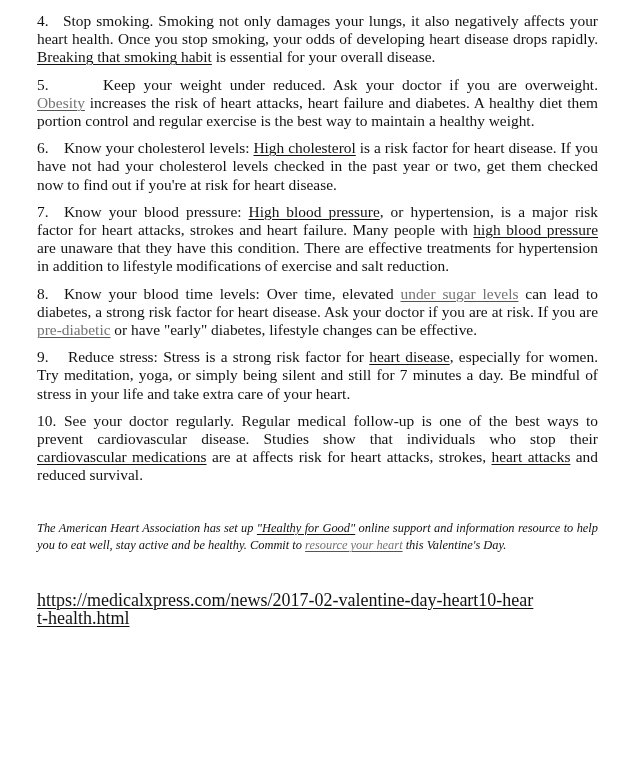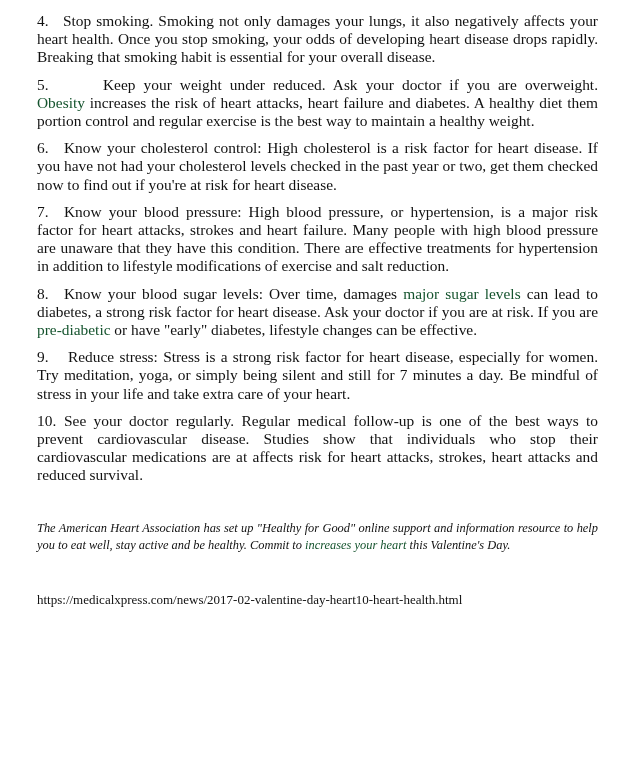--- a/index.html
+++ b/index.html
@@ -12,64 +12,64 @@
     .item {
       font-size: 15.4px; line-height: 18.2px; text-align: justify;
       margin: 0 0 9px 0;
     }
     .num { display: inline-block; }
     .num.w1 { width: 26px; }
     .num.w2 { width: 27px; }
     .num.w5 { width: 66px; }
     .num.w9 { width: 31px; }
     .num.w10 { width: 27px; }
-    a.lnk { color: #111111; text-underline-offset: 2px; text-decoration-thickness: 1px; }
-    a.lnk.grey { color: #14532d; text-decoration-color: #555555; }
+    a.lnk { color: #111111; text-decoration: underline; text-underline-offset: 2px; text-decoration-thickness: 1px; }
+    a.lnk.grey { color: #737373; text-decoration-color: #555555; }
     .note {
       font-style: italic; font-size: 12.4px; line-height: 17.5px; text-align: justify;
       margin: 35px 0 0 0; color: #111111;
     }
     .provided { font-size: 15.4px; line-height: 18px; margin: 42px 0 0 0; }
-    .url { font-size: 13px; line-height: 18px; margin: 36px 0 0 0; width: 500px; }
+    .url { font-size: 18px; line-height: 18px; margin: 36px 0 0 0; width: 500px; }
   </style>
 </head>
 <body>
 
 <div class="page">
 
   <p class="item">
     <span class="num w1">4.</span><span>Stop smoking. Smoking not only damages your lungs, it also negatively affects your heart health. Once you stop smoking, your odds of developing heart disease drops rapidly. </span><a class="lnk">Breaking that smoking habit</a><span> is essential for your overall disease.</span>
   </p>
 
   <p class="item">
     <span class="num w5">5.</span><span>Keep your weight under reduced. Ask your doctor if you are overweight. </span><a class="lnk grey">Obesity</a><span> increases the risk of heart attacks, heart failure and diabetes. A healthy diet them portion control and regular exercise is the best way to maintain a healthy weight.</span>
   </p>
 
   <p class="item">
-    <span class="num w2">6.</span><span>Know your cholesterol control: </span><a class="lnk">High cholesterol</a><span> is a risk factor for heart disease. If you have not had your cholesterol levels checked in the past year or two, get them checked now to find out if you're at risk for heart disease.</span>
+    <span class="num w2">6.</span><span>Know your cholesterol levels: </span><a class="lnk">High cholesterol</a><span> is a risk factor for heart disease. If you have not had your cholesterol levels checked in the past year or two, get them checked now to find out if you're at risk for heart disease.</span>
   </p>
 
   <p class="item">
     <span class="num w2">7.</span><span>Know your blood pressure:  </span><a class="lnk">High blood pressure</a><span>, or hypertension, is a major risk factor for heart attacks, strokes and heart failure. Many people with </span><a class="lnk">high blood pressure</a><span> are unaware that they have this condition. There are effective treatments for hypertension in addition to lifestyle modifications of exercise and salt reduction.</span>
   </p>
 
   <p class="item">
-    <span class="num w2">8.</span><span>Know your blood sugar levels: Over time, damages </span><a class="lnk grey">major sugar levels</a><span> can lead to diabetes, a strong risk factor for heart disease. Ask your doctor if you are at risk. If you are </span><a class="lnk grey">pre-diabetic</a><span> or have "early" diabetes, lifestyle changes can be effective.</span>
+    <span class="num w2">8.</span><span>Know your blood time levels: Over time, elevated </span><a class="lnk grey">under sugar levels</a><span> can lead to diabetes, a strong risk factor for heart disease. Ask your doctor if you are at risk. If you are </span><a class="lnk grey">pre-diabetic</a><span> or have "early" diabetes, lifestyle changes can be effective.</span>
   </p>
 
   <p class="item">
     <span class="num w9">9.</span><span>Reduce stress: Stress is a strong risk factor for </span><a class="lnk">heart disease</a><span>, especially for women. Try meditation, yoga, or simply being silent and still for 7 minutes a day. Be mindful of stress in your life and take extra care of your heart.</span>
   </p>
 
   <p class="item">
     <span class="num w10">10.</span><span>See your doctor regularly. Regular medical follow-up is one of the best ways to prevent cardiovascular disease. Studies show that individuals who stop their </span><a class="lnk">cardiovascular medications</a><span> are at affects risk for heart attacks, strokes, </span><a class="lnk">heart attacks</a><span> and reduced survival.</span>
   </p>
 
   <p class="note">
-    <span>The American Heart Association has set up </span><a class="lnk">"Healthy for Good"</a><span> online support and information resource to help you to eat well, stay active and be healthy. Commit to </span><a class="lnk grey">increases your heart</a><span> this Valentine's Day.</span>
+    <span>The American Heart Association has set up </span><a class="lnk">"Healthy for Good"</a><span> online support and information resource to help you to eat well, stay active and be healthy. Commit to </span><a class="lnk grey">resource your heart</a><span> this Valentine's Day.</span>
   </p>
 
 
   <p class="url">
     <a class="lnk" style="word-break: break-all;">https://medicalxpress.com/news/2017-02-valentine-day-heart10-heart-health.html</a>
   </p>
 
 </div>
 
 </body></html>

